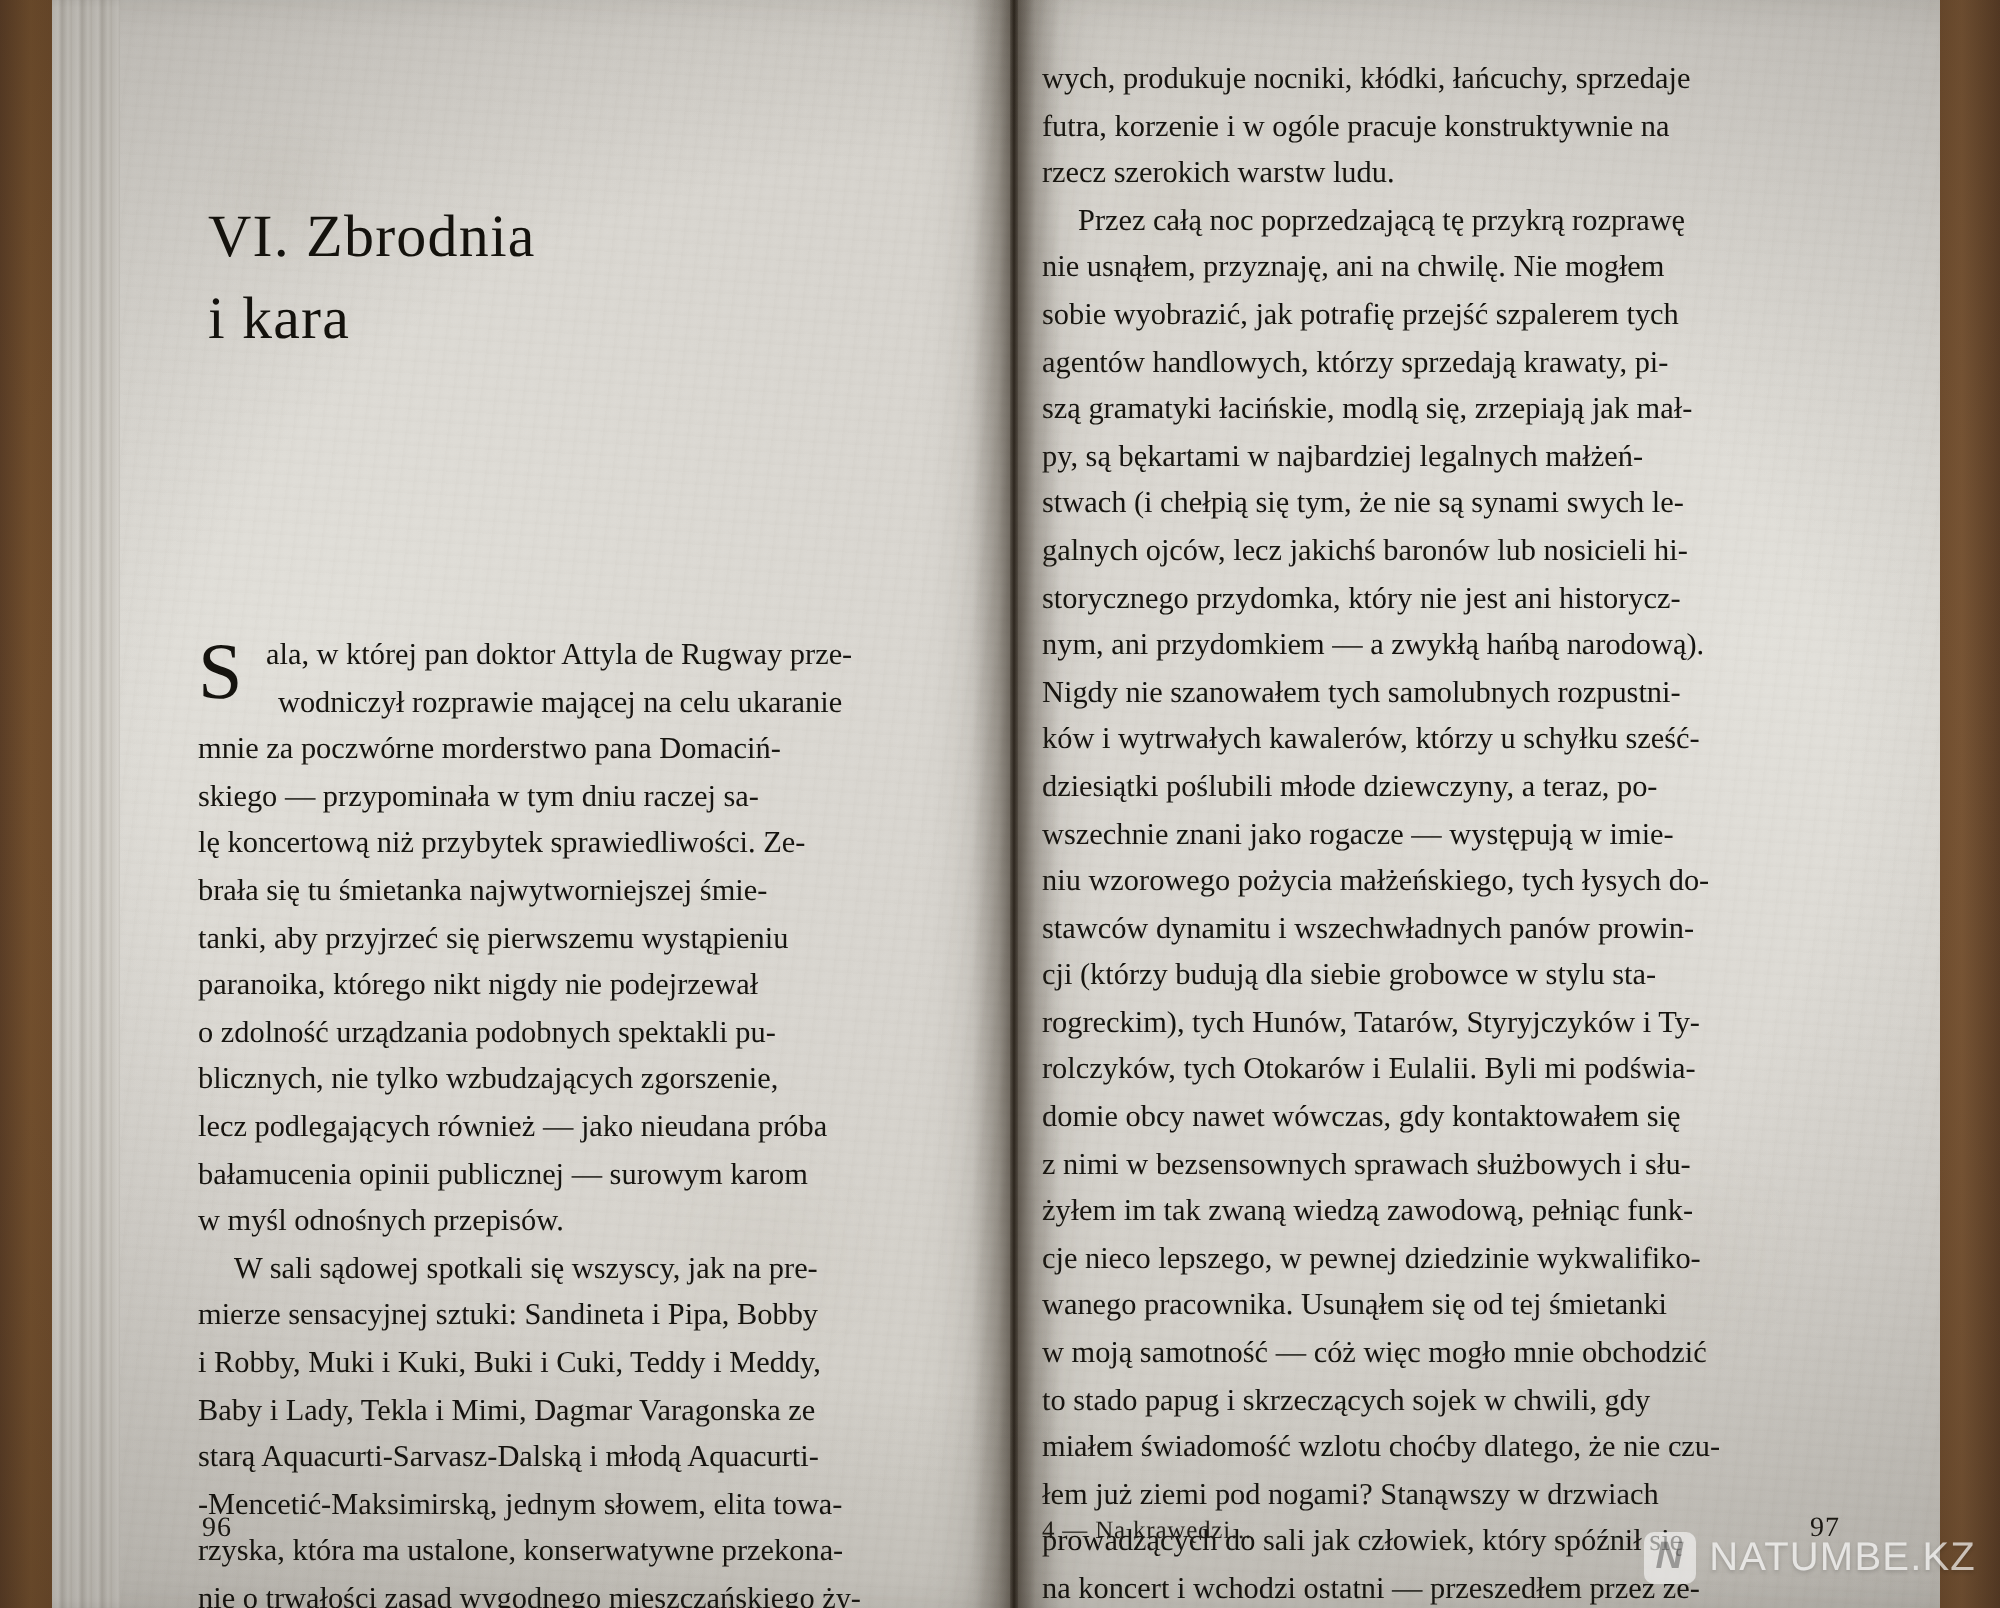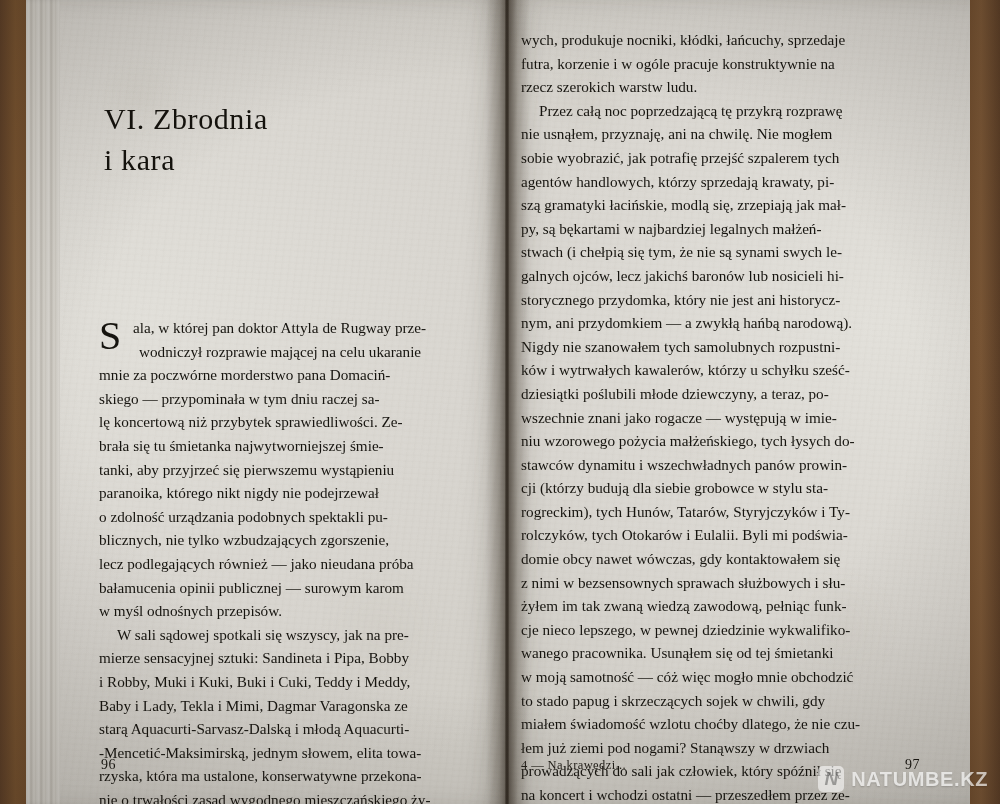--- a/index.html
+++ b/index.html
@@ -215,21 +215,21 @@
     display: flex; align-items: center; justify-content: center;
     color: #8d8d8d;
     font-family: "Liberation Sans", sans-serif;
     font-weight: 700;
     font-size: 19px;
     font-style: italic;
   }
   .wm-text {
     color: rgba(255,255,255,.92);
     font-family: "Liberation Sans", sans-serif;
-    font-weight: 700;
+    font-weight: 400;
     font-size: 20px;
     letter-spacing: .6px;
     text-shadow: 0 1px 2px rgba(0,0,0,.25);
   }
 
   
   .vignette {
     position: absolute;
     inset: 0;
     pointer-events: none;

